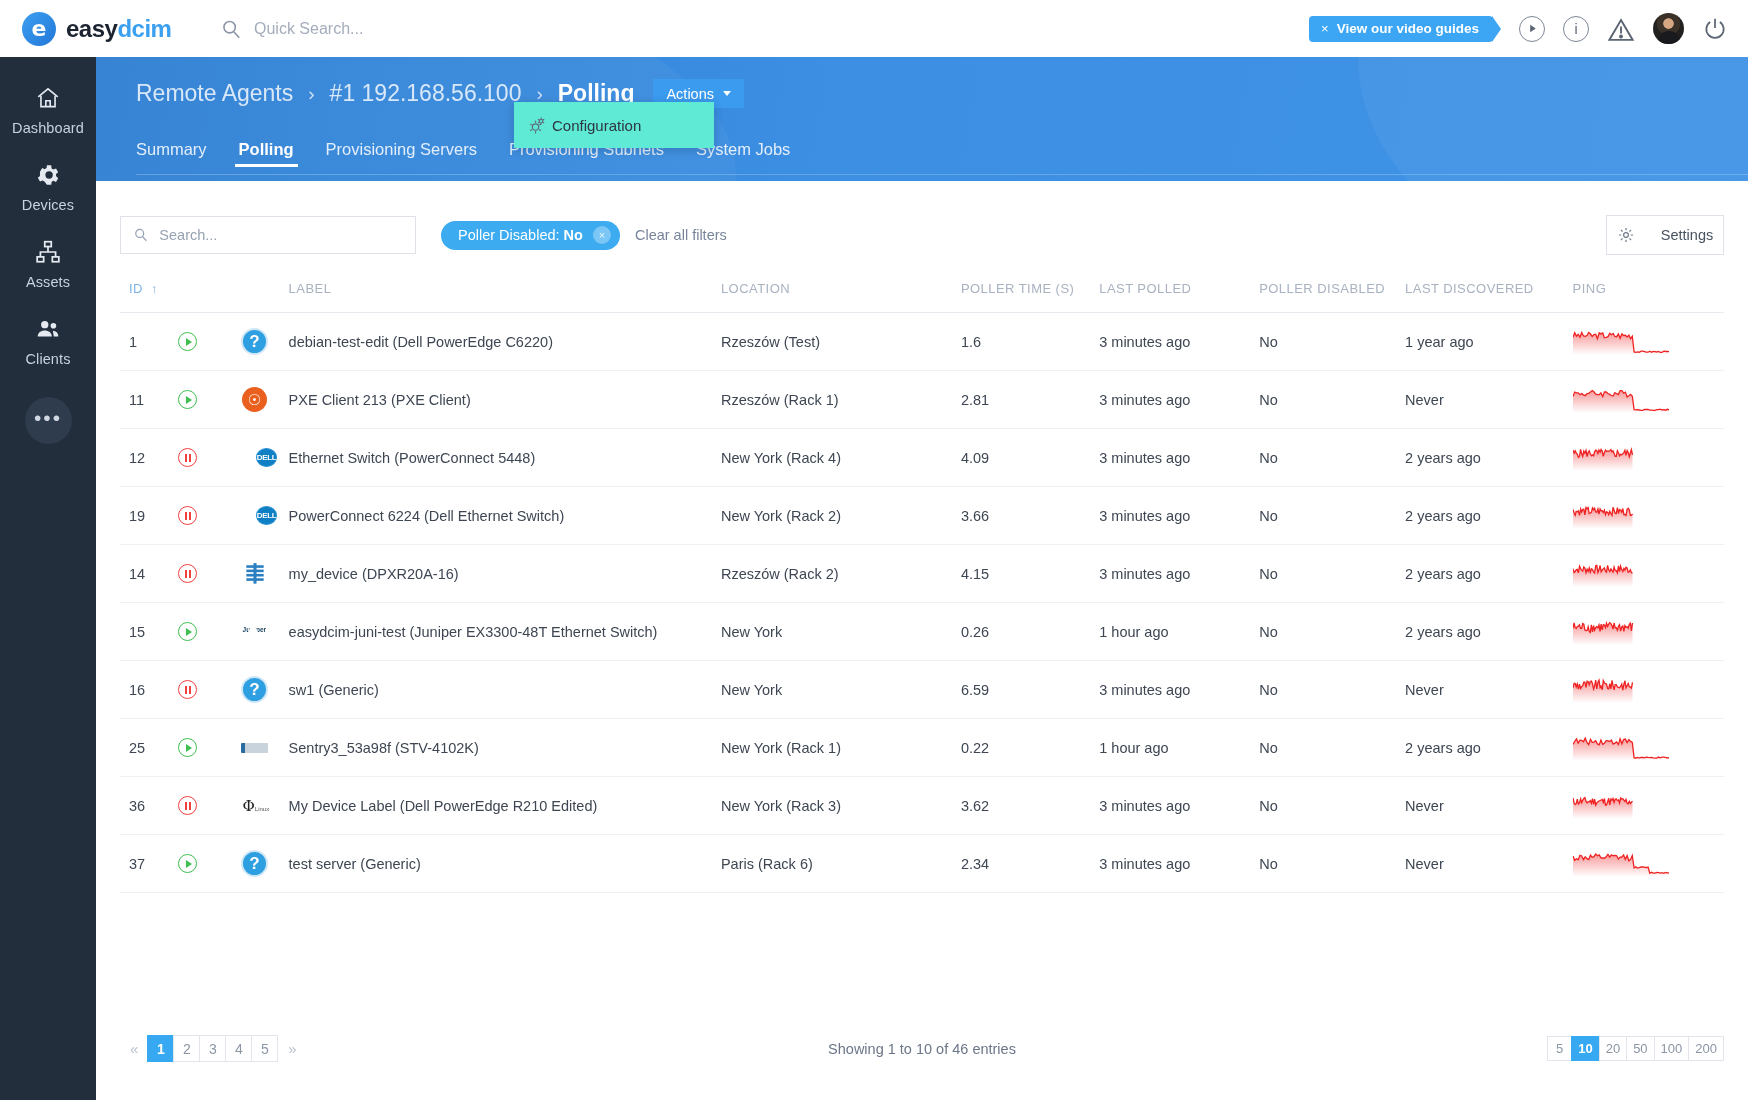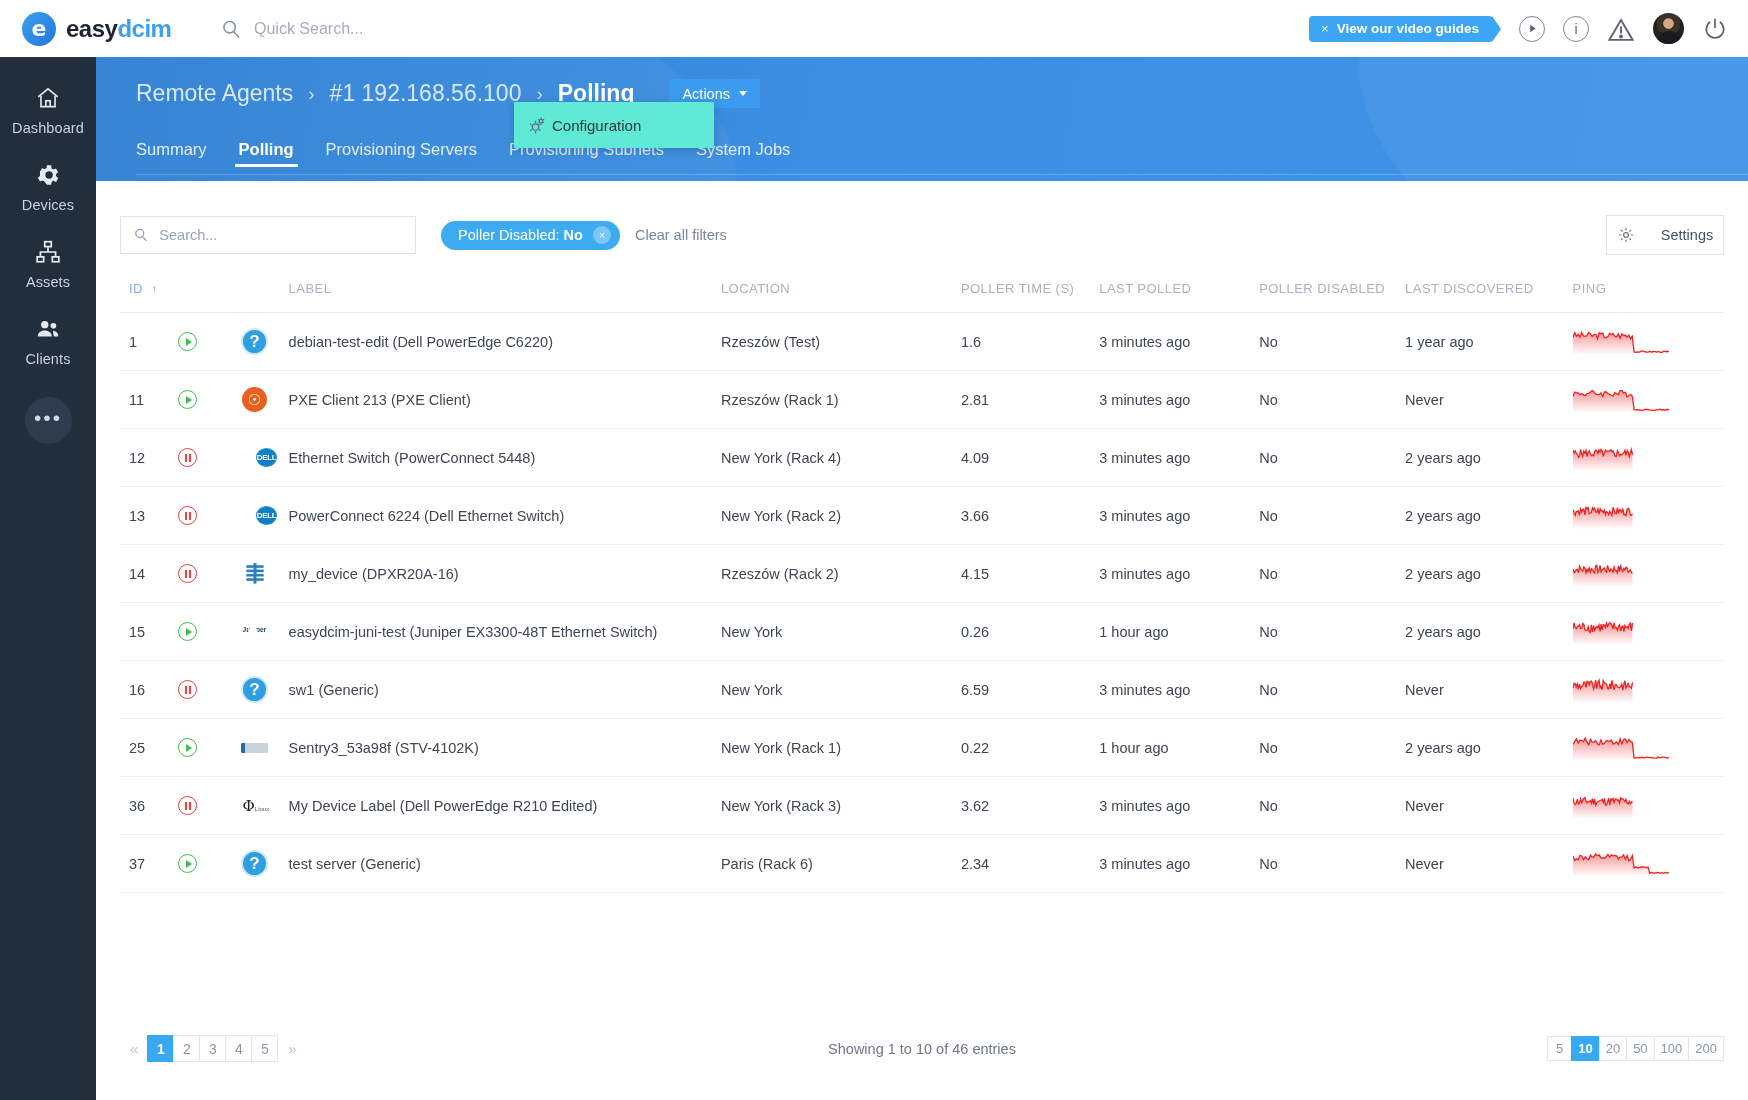--- a/index.html
+++ b/index.html
@@ -122,21 +122,21 @@
     font-size: 23px; color: #ffffff; z-index: 3;
   }
   .crumb-dim { color: #d9e8f8; }
   .crumb-sep { color: #cfe1f5; font-size: 19px; }
   .crumb-cur { font-weight: bold; }
   .actions-btn {
     background: #3b9bef; color: #fff; border: 0;
     height: 29px; padding: 0 13px;
     font-size: 14.5px; font-family: "Liberation Sans", sans-serif;
     display: flex; align-items: center; gap: 9px;
-    margin-left: 20px; cursor: pointer;
+    margin-left: 4px; cursor: pointer;
   }
   .caret-d { width:0;height:0;border-left:4px solid transparent;border-right:4px solid transparent;border-top:5px solid #fff; }
 
   .tabs {
     position: absolute; left: 40px; bottom: 8px;
     display: flex; align-items: flex-start; gap: 0;
     z-index: 3;
   }
   .tab {
     color: #e3eefb; font-size: 16.5px;
@@ -552,21 +552,21 @@
                   <stop offset="0%" stop-color="#ee2222" stop-opacity=".45"></stop>
                   <stop offset="100%" stop-color="#ee2222" stop-opacity="0"></stop>
                 </linearGradient>
               </defs>
               <path d="M0.0 5.1 L1.1 8.1 L2.2 5.7 L3.2 7.9 L4.3 9.3 L5.4 12.3 L6.5 11.2 L7.6 4.3 L8.7 8.8 L9.7 11.5 L10.8 6.2 L11.9 8.2 L13.0 5.4 L14.1 11.7 L15.2 7.3 L16.2 5.9 L17.3 8.8 L18.4 10.7 L19.5 9.8 L20.6 10.8 L21.6 6.8 L22.7 5.1 L23.8 5.8 L24.9 8.6 L26.0 5.0 L27.1 7.2 L28.1 4.5 L29.2 6.1 L30.3 11.3 L31.4 7.6 L32.5 5.0 L33.5 6.5 L34.6 6.0 L35.7 6.4 L36.8 5.8 L37.9 4.7 L39.0 6.8 L40.0 5.8 L41.1 8.5 L42.2 11.3 L43.3 11.4 L44.4 5.7 L45.5 7.9 L46.5 10.8 L47.6 9.3 L48.7 9.8 L49.8 8.8 L50.9 7.6 L51.9 5.3 L53.0 10.3 L54.1 5.5 L55.2 7.5 L56.3 11.8 L57.4 7.8 L58.4 4.6 L59.5 9.8 L 59.5 26 L 0 26 Z" fill="url(#g5)"></path>
               <path d="M0.0 5.1 L1.1 8.1 L2.2 5.7 L3.2 7.9 L4.3 9.3 L5.4 12.3 L6.5 11.2 L7.6 4.3 L8.7 8.8 L9.7 11.5 L10.8 6.2 L11.9 8.2 L13.0 5.4 L14.1 11.7 L15.2 7.3 L16.2 5.9 L17.3 8.8 L18.4 10.7 L19.5 9.8 L20.6 10.8 L21.6 6.8 L22.7 5.1 L23.8 5.8 L24.9 8.6 L26.0 5.0 L27.1 7.2 L28.1 4.5 L29.2 6.1 L30.3 11.3 L31.4 7.6 L32.5 5.0 L33.5 6.5 L34.6 6.0 L35.7 6.4 L36.8 5.8 L37.9 4.7 L39.0 6.8 L40.0 5.8 L41.1 8.5 L42.2 11.3 L43.3 11.4 L44.4 5.7 L45.5 7.9 L46.5 10.8 L47.6 9.3 L48.7 9.8 L49.8 8.8 L50.9 7.6 L51.9 5.3 L53.0 10.3 L54.1 5.5 L55.2 7.5 L56.3 11.8 L57.4 7.8 L58.4 4.6 L59.5 9.8" fill="none" stroke="#ee2222" stroke-width="1.3"></path>
             </svg>
           </td>
         </tr>
         <tr>
-          <td class="c-id">13</td>
+          <td class="c-id">19</td>
           <td class="c-st">
             <span class="st stop">
               <span class="pause">
                 <i></i>
                 <i></i>
               </span>
             </span>
           </td>
           <td class="c-ic">
             <span class="dev-ic">

